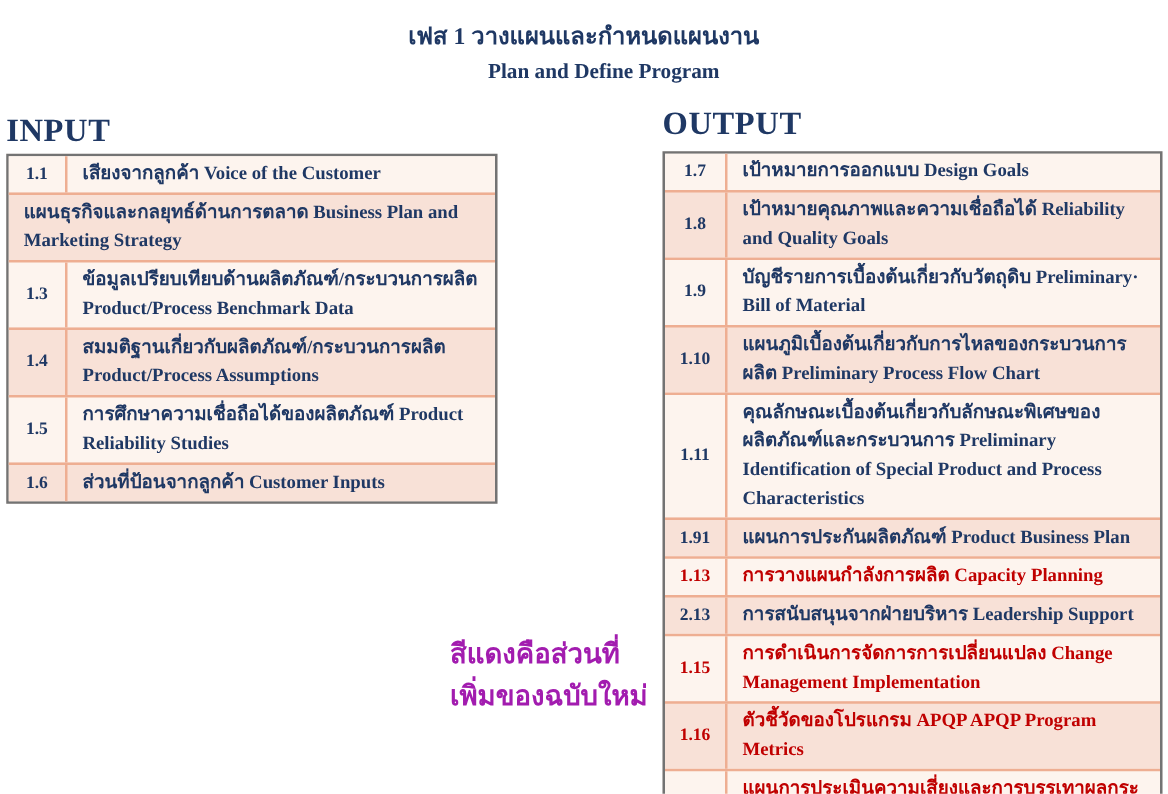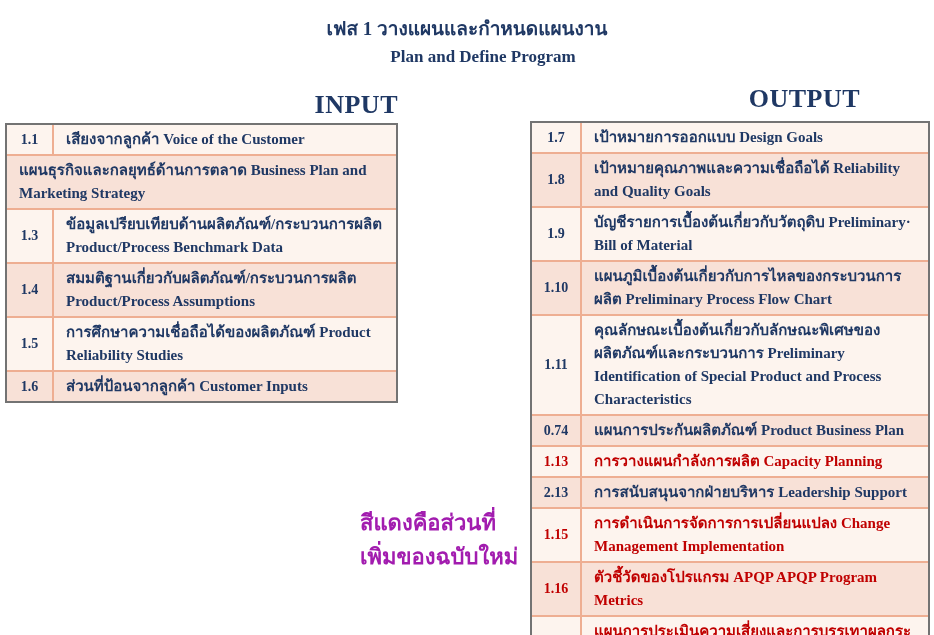--- a/index.html
+++ b/index.html
@@ -10,21 +10,21 @@
   }
   .page-title{
     position:absolute;top:13px;left:0;width:100%;
     text-align:center;font-size:19px;font-weight:bold;color:#1f3864;
   }
   .page-subtitle{
     position:absolute;top:47px;left:0;width:100%;
     text-align:center;font-size:17px;font-weight:bold;color:#1f3864;padding-left:16px;
   }
   .col-header{
-    position:absolute;text-align:right;
+    position:absolute;text-align:left;
     font-size:26px;font-weight:bold;color:#1f3864;letter-spacing:0.5px;
   }
   #input-header{left:5px;width:393px;top:90px;}
   #output-header{left:530px;width:330px;top:84px;}
   .apqp-table{
     position:absolute;
     border:2px solid #737373;
     background:#fdf4ee;
   }
   #input-table{left:5px;top:123px;width:389px;}
@@ -104,21 +104,21 @@
     </div>
     <div class="trow dark">
       <div class="num">1.10</div>
       <div class="txt">แผนภูมิเบื้องต้นเกี่ยวกับการไหลของกระบวนการผลิต Preliminary Process Flow Chart</div>
     </div>
     <div class="trow light">
       <div class="num">1.11</div>
       <div class="txt">คุณลักษณะเบื้องต้นเกี่ยวกับลักษณะพิเศษของผลิตภัณฑ์และกระบวนการ Preliminary Identification of Special Product and Process Characteristics</div>
     </div>
     <div class="trow dark">
-      <div class="num">0.74</div>
+      <div class="num">1.91</div>
       <div class="txt">แผนการประกันผลิตภัณฑ์  Product Business Plan</div>
     </div>
     <div class="trow light red">
       <div class="num">1.13</div>
       <div class="txt">การวางแผนกำลังการผลิต  Capacity Planning</div>
     </div>
     <div class="trow dark">
       <div class="num">2.13</div>
       <div class="txt">การสนับสนุนจากฝ่ายบริหาร  Leadership Support</div>
     </div>

